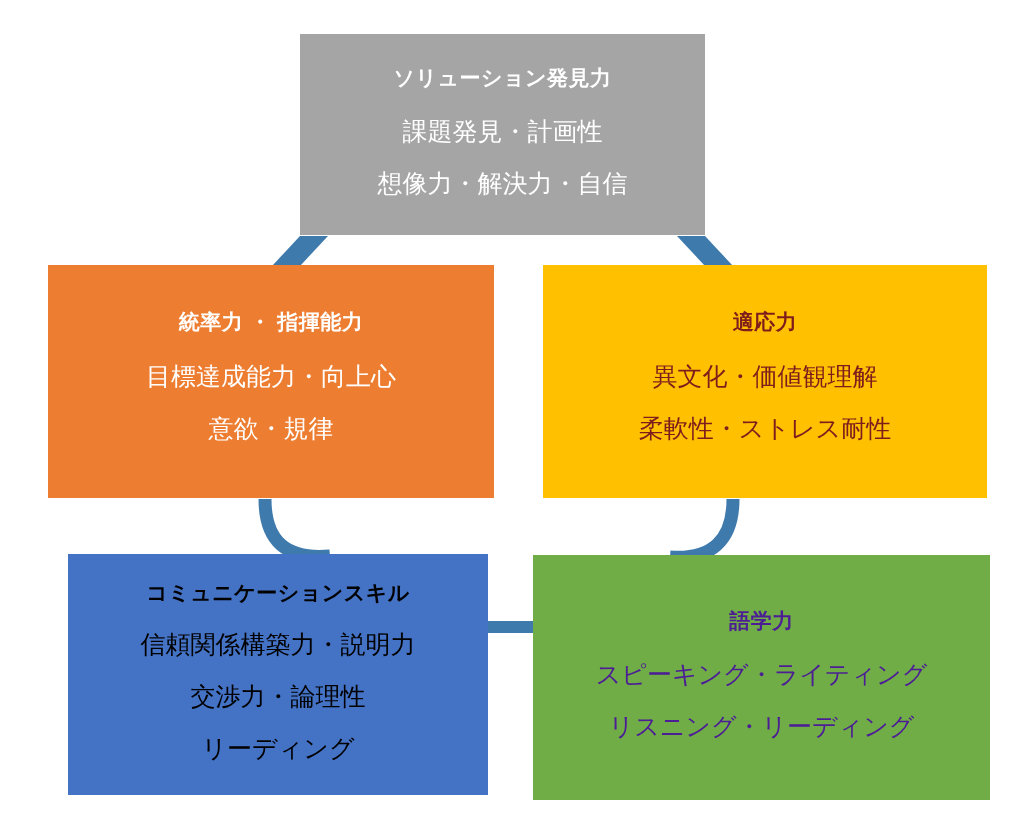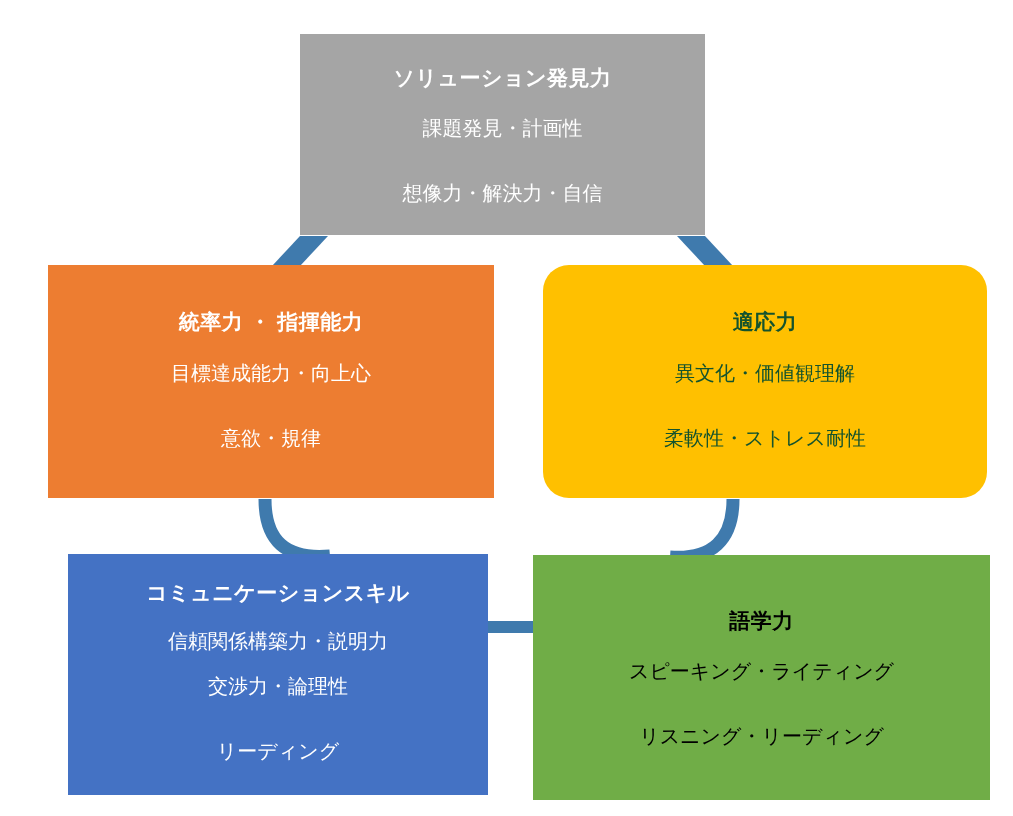--- a/index.html
+++ b/index.html
@@ -39,29 +39,28 @@
   }
   .node-title {
     font-weight: bold;
     font-size: 21px;
     line-height: 1.3;
     letter-spacing: 0.5px;
     margin-bottom: 20px;
     white-space: nowrap;
   }
   .node-line {
-    font-size: 20px;
+    font-size: 25px;
     font-weight: 400;
     line-height: 1.35;
     margin-bottom: 18px;
     white-space: nowrap;
   }
   .node-line:last-child {
     margin-bottom: 0;
-    margin-top: 20px;
   }
 
   
   #node-solution {
     left: 300px;  top: 34px;   width: 405px; height: 201px;
     background: #a5a5a5;
     justify-content: flex-start;
     padding-top: 30px;
   }
   #node-solution .node-title { margin-bottom: 24px; }
@@ -121,32 +120,32 @@
     <div class="node-line">課題発見・計画性</div>
     <div class="node-line">想像力・解決力・自信</div>
   </div>
 
   <div class="node" id="node-leadership" style="background: rgb(237, 125, 49); color: rgb(255, 255, 255);">
     <div class="node-title">統率力 ・ 指揮能力</div>
     <div class="node-line">目標達成能力・向上心</div>
     <div class="node-line">意欲・規律</div>
   </div>
 
-  <div class="node" id="node-adaptability" style="background: rgb(255, 192, 0); color: #14532d; border-radius: 26px;">
+  <div class="node" id="node-adaptability" style="background: rgb(255, 192, 0); color: #7f1d1d;">
     <div class="node-title">適応力</div>
     <div class="node-line">異文化・価値観理解</div>
     <div class="node-line">柔軟性・ストレス耐性</div>
   </div>
 
-  <div class="node" id="node-communication" style="background: rgb(68, 114, 196); color: #ffffff;">
+  <div class="node" id="node-communication" style="background: rgb(68, 114, 196); color: #000000;">
     <div class="node-title">コミュニケーションスキル</div>
     <div class="node-line">信頼関係構築力・説明力</div>
     <div class="node-line">交渉力・論理性</div>
     <div class="node-line">リーディング</div>
   </div>
 
-  <div class="node" id="node-language" style="background: rgb(112, 173, 71); color: #000000;">
+  <div class="node" id="node-language" style="background: rgb(112, 173, 71); color: #4c1d95;">
     <div class="node-title">語学力</div>
     <div class="node-line">スピーキング・ライティング</div>
     <div class="node-line">リスニング・リーディング</div>
   </div>
 
 </div>
 
 </body></html>

